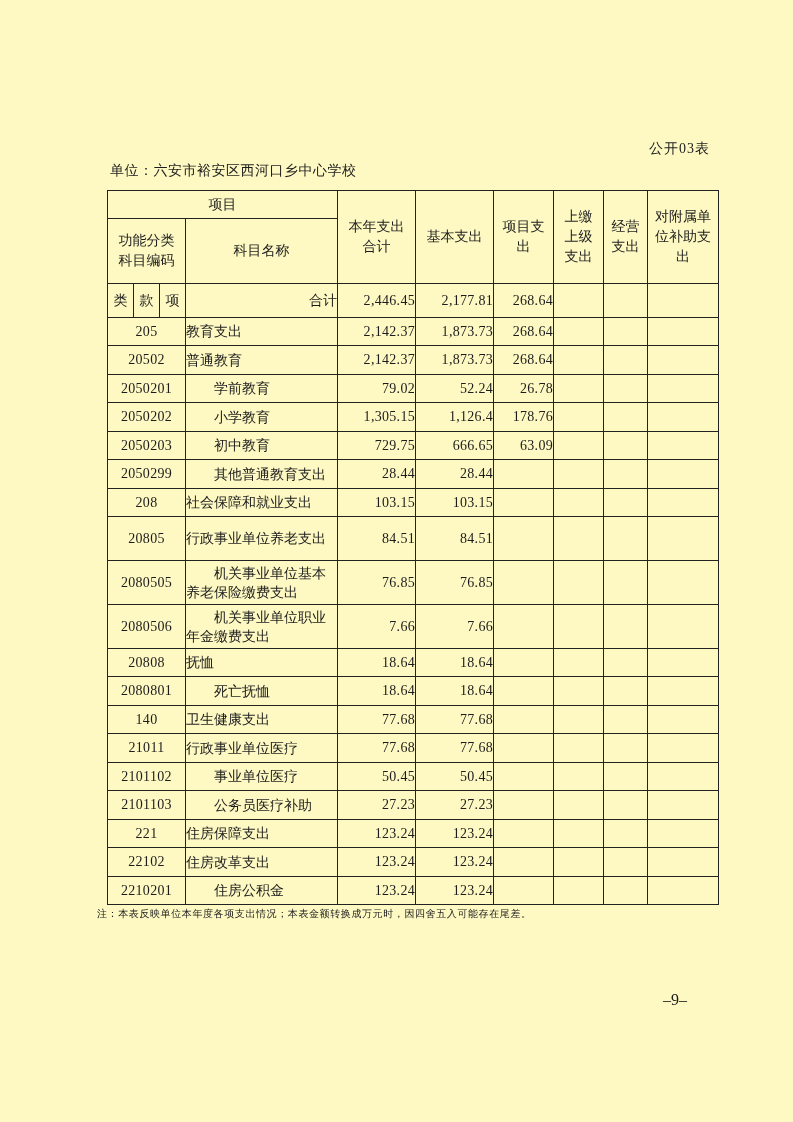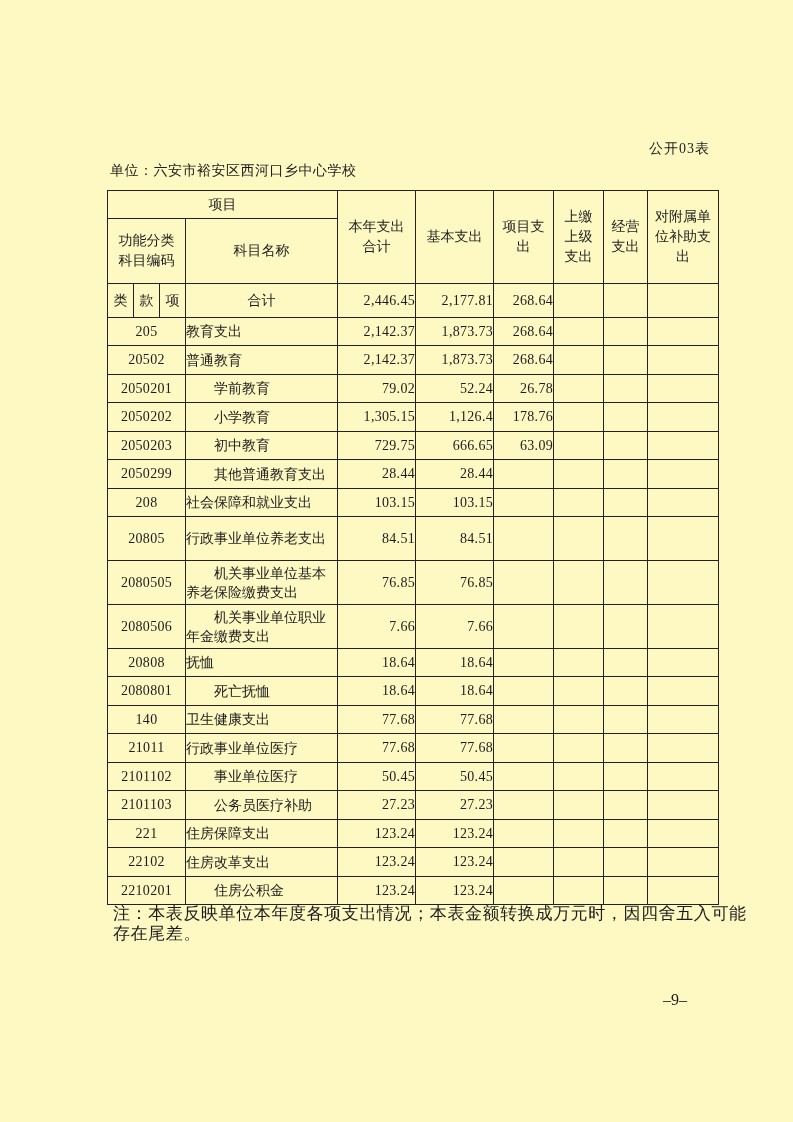--- a/index.html
+++ b/index.html
@@ -42,27 +42,27 @@
   table.budget th {
     text-align: center;
     line-height: 20px;
     padding: 0 4px;
   }
   th.th-total, th.th-subsidy { padding: 0 9px; }
 
   td.c-sub  { text-align: center; }
   td.c-code { text-align: center; padding-left: 5px; letter-spacing: 0.3px; }
   td.c-name { text-align: left; padding: 0 7px; line-height: 19px; }
-  td.c-name.center { text-align: center; text-indent: 0; }
+  td.c-name.center { text-align: right; text-indent: 0; }
   td.c-name.indent { text-indent: 28px; }
   td.c-num  { text-align: right; padding-right: 9px; letter-spacing: 0.3px; }
 
   .note {
-    position: absolute; top: 904px; left: 113px; width: 640px;
-    font-size: 17px; letter-spacing: 0.6px; line-height: 20px;
+    position: absolute; top: 904px; left: 97px; width: 640px;
+    font-size: 10px; letter-spacing: 0.6px; line-height: 20px;
   }
   .page-number {
     position: absolute; top: 991px; left: 560px; width: 230px;
     text-align: center; font-size: 16px;
   }
 </style>
 </head>
 <body>
 
 <div class="page">

